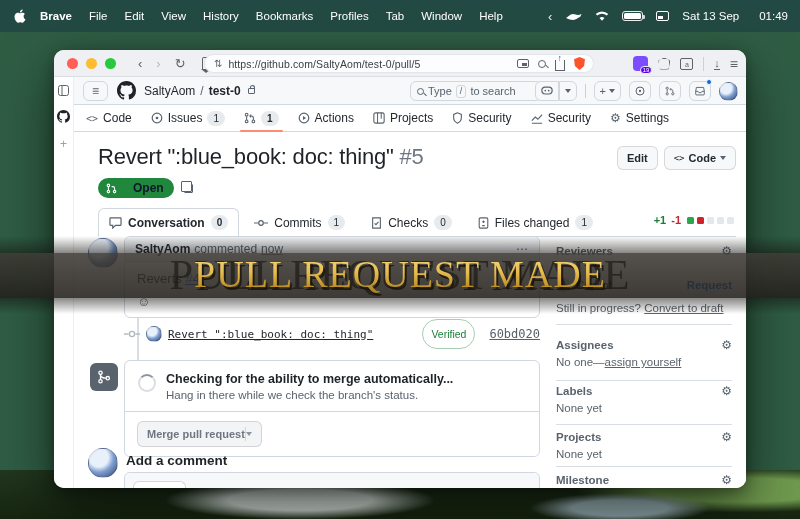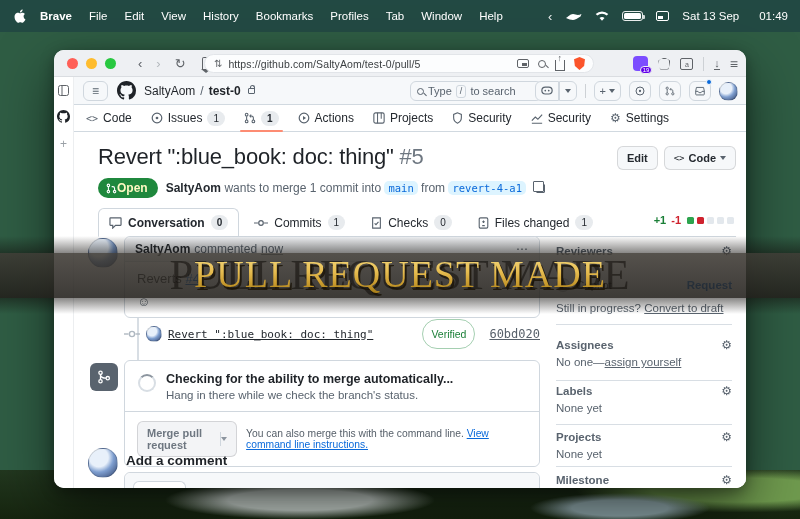--- a/index.html
+++ b/index.html
@@ -108,21 +108,21 @@
   .nav-item.active { font-weight:bold; }
 
   
   .gh-body { position:absolute; left:0; top:55px; right:0; bottom:0; background:#fff; overflow:hidden; }
   .abs { position:absolute; }
   .pr-title { left:24px; top:12px; font-size:22px; color:#1f2328; font-weight:400; letter-spacing:-.2px;}
   .pr-num { color:#6e7781; }
   .title-btns { right:10px; top:14px; display:flex; gap:6px; }
   .btn { height:24px; background:#f6f8fa; border:1px solid rgba(31,35,40,.15); border-radius:6px; font-size:11px; font-weight:bold; color:#24292f; display:flex; align-items:center; padding:0 9px; gap:4px; }
   .status-row { left:24px; top:46px; display:flex; align-items:center; gap:8px; font-size:12px; color:#59636e; }
-  .open-pill { background:#1f883d; color:#fef9c3; border-radius:999px; padding:3px 10px 3px 8px; font-size:12px; font-weight:bold; display:flex; align-items:center; gap:0; }
+  .open-pill { background:#1f883d; color:#0f172a; border-radius:999px; padding:3px 10px 3px 8px; font-size:12px; font-weight:bold; display:flex; align-items:center; gap:16px; }
   .chip { font-family:"DejaVu Sans Mono", monospace; font-size:10.5px; background:#ddf4ff; color:#0969da; border-radius:5px; padding:1px 4px; }
   .author-b { font-weight:bold; color:#24292f; }
   .copy-ic { width:9px; height:9px; border:1.2px solid #59636e; border-radius:1px; position:relative; margin-left:2px;}
   .copy-ic::before{ content:""; position:absolute; left:-4px; top:-4px; width:9px; height:9px; border:1.2px solid #59636e; border-radius:1px; background:#fff;}
 
   .tabs-row { left:24px; right:10px; top:74px; height:31px; border-bottom:1px solid #d0d7de; display:flex; align-items:flex-end; gap:4px; font-size:12px; color:#24292f; }
   .ptab { display:flex; align-items:center; gap:6px; padding:6px 10px; border:1px solid transparent; border-radius:6px 6px 0 0; margin-bottom:-1px; color:#24292f;}
   .ptab .ic { color:#59636e; display:flex; }
   .ptab.active { background:#fff; border-color:#d0d7de; border-bottom-color:#fff; font-weight:bold; }
   .diff-stats { right:12px; top:82px; display:flex; align-items:center; gap:3px; font-size:11px; font-weight:bold; }
@@ -439,27 +439,20 @@
         <span class="open-pill">
           <svg width="11" height="11" viewBox="0 0 16 16">
               <circle cx="3.5" cy="3.5" r="1.8" fill="none" stroke="#fff" stroke-width="1.6"></circle>
               <circle cx="3.5" cy="12.5" r="1.8" fill="none" stroke="#fff" stroke-width="1.6"></circle>
               <circle cx="12.5" cy="12.5" r="1.8" fill="none" stroke="#fff" stroke-width="1.6"></circle>
               <line x1="3.5" y1="5.5" x2="3.5" y2="10.5" stroke="#fff" stroke-width="1.6"></line>
               <path d="M12.5 10.5V8c0-1.7-1-2.7-2.7-2.7H8.2" fill="none" stroke="#fff" stroke-width="1.6"></path>
             </svg>
           <span>Open</span>
         </span>
-        <span>
-          <span class="author-b">SaltyAom</span>
-          <span>wants to merge 1 commit into</span>
-          <span class="chip">main</span>
-          <span>from</span>
-          <span class="chip">revert-4-a1</span>
-        </span>
         <span class="copy-ic"></span>
       </div>
 
       <div class="abs tabs-row">
         <span class="ptab active">
           <span class="ic">
               <svg width="13" height="12" viewBox="0 0 14 13">
                 <path d="M1.5 1h11c.3 0 .5.2.5.5v7c0 .3-.2.5-.5.5H7L4 12V9H1.5c-.3 0-.5-.2-.5-.5v-7c0-.3.2-.5.5-.5z" fill="none" stroke="#59636e" stroke-width="1.3"></path>
               </svg>
             </span>
@@ -557,24 +550,20 @@
             <div class="mc-title">Checking for the ability to merge automatically...</div>
             <div class="mc-sub">Hang in there while we check the branch's status.</div>
           </span>
         </div>
         <div class="mc-bot">
           <span class="merge-btn">
             <span>Merge pull request</span>
             <span style="width:1px;height:14px;background:#d0d7de;display:inline-block;"></span>
             <span class="caret"></span>
           </span>
-          <span class="mc-hint">
-            <span>You can also merge this with the command line.</span>
-            <span class="link u">View command line instructions.</span>
-          </span>
         </div>
       </div>
 
       <span class="abs avatar ac-avatar"></span>
       <div class="abs ac-head">Add a comment</div>
       <div class="abs editor">
         <div class="ed-head">
           <span class="ed-tab active">Write</span>
           <span class="ed-tab">Preview</span>
 

